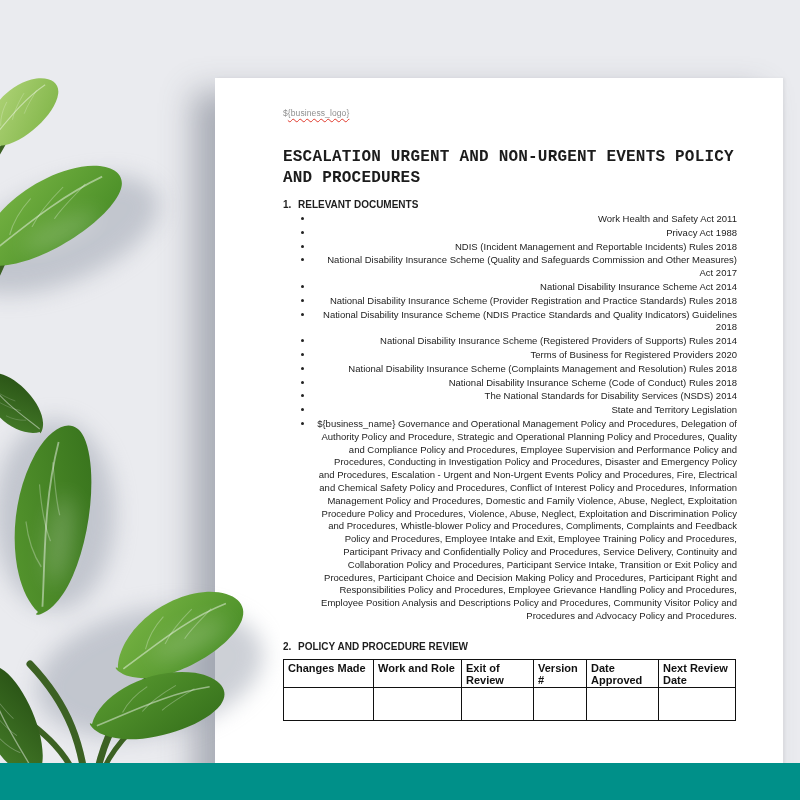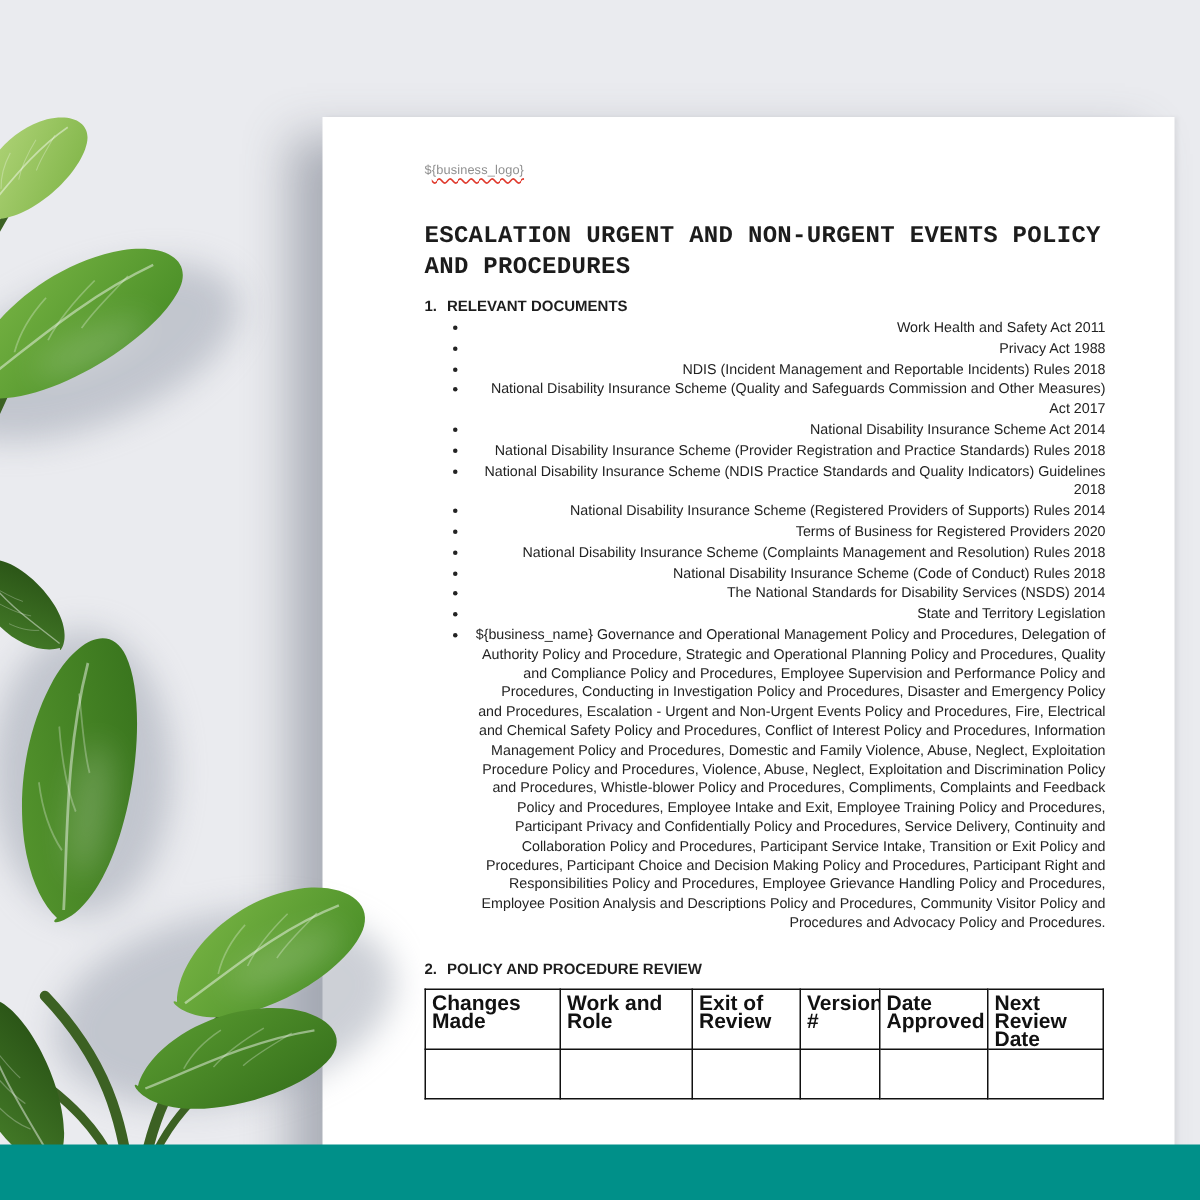--- a/index.html
+++ b/index.html
@@ -46,21 +46,21 @@
 
   ul.bullets{
     margin:3px 0 0 0;padding:0 0 0 31px;
     list-style:disc;
     font-size:9.5px;line-height:12.8px;color:#232323;text-align:right;
   }
   ul.bullets li{margin:0 0 1px 0;padding-left:2px;max-width:424px;}
 
   table.review-table{
     margin-top:7px;border-collapse:collapse;table-layout:fixed;width:452px;
-    font-size:14px;line-height:12px;color:#111;
+    font-size:11px;line-height:12px;color:#111;
   }
   table.review-table th{
     border:1.6px solid #111;font-weight:bold;text-align:left;
     vertical-align:top;padding:2px 4px 1px 4px;overflow:hidden;
   }
   table.review-table td{border:1.6px solid #111;height:30px;}
 
   
   .accent-bar{
     position:absolute;left:0;bottom:0;width:800px;height:37px;

